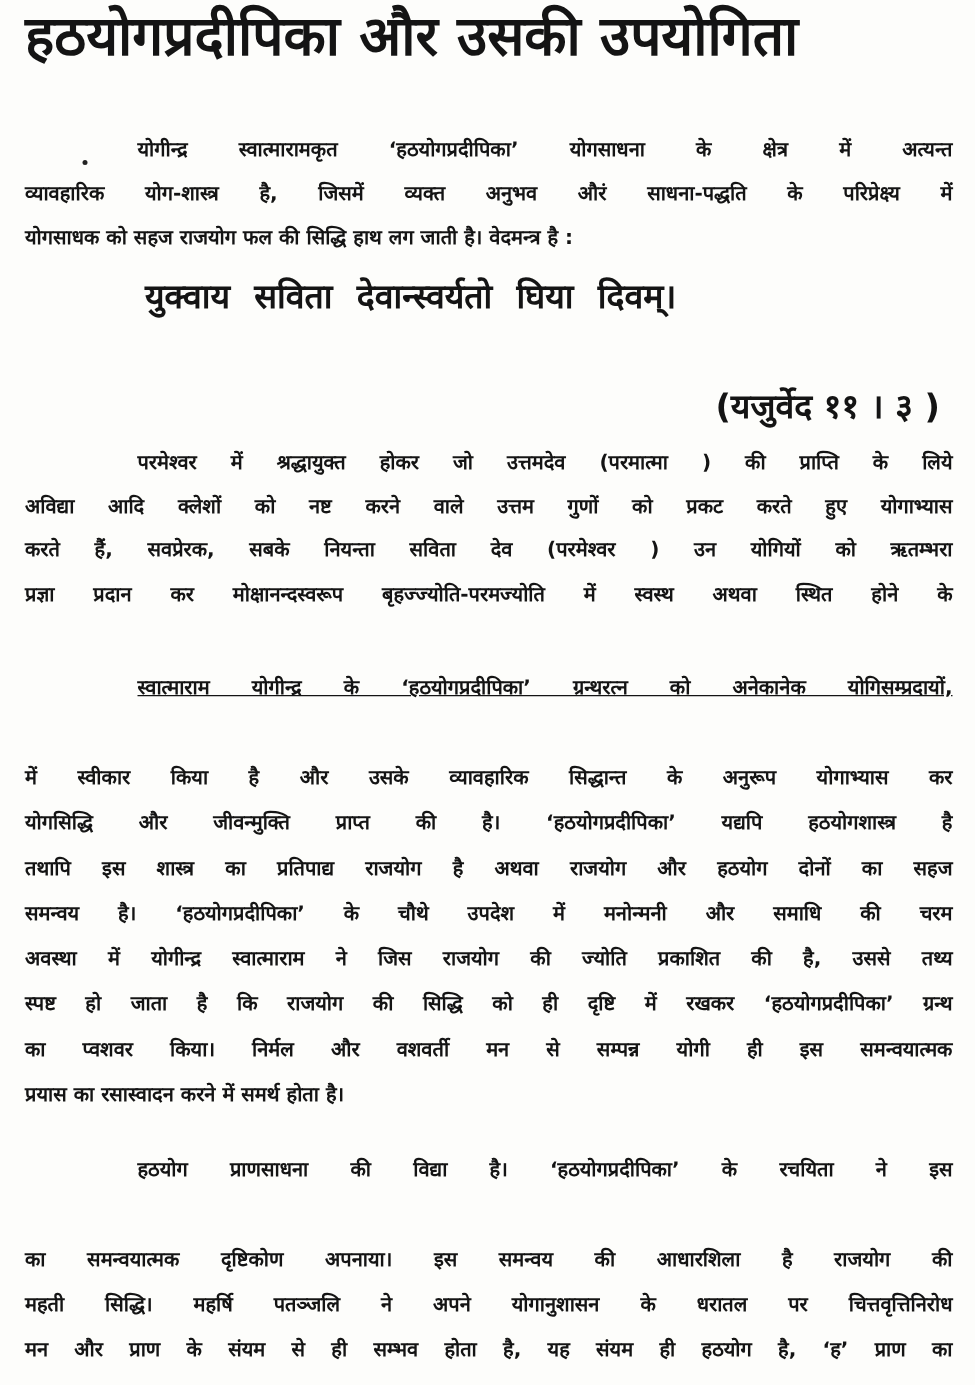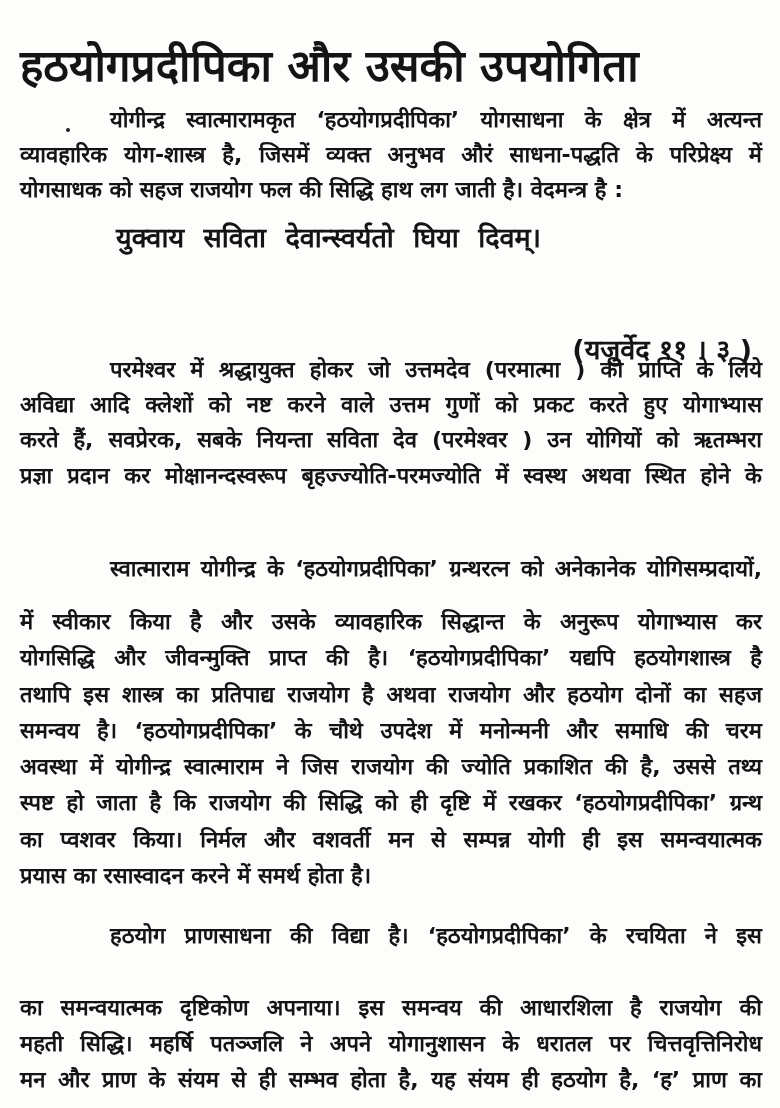--- a/index.html
+++ b/index.html
@@ -7,25 +7,25 @@
     width: 780px; height: 1108px; overflow: hidden;
     background: #fdfdfb;
     color: #141414;
     font-family: "DejaVu Sans", "Liberation Sans", sans-serif;
     position: relative;
   }
   .page { position: absolute; left: 0; top: 0; width: 780px; height: 1108px; }
   .title {
     position: absolute; left: 20px; top: 2px; width: 750px;
     font-size: 44px; font-weight: bold; line-height: 56px;
-    letter-spacing: 0px; white-space: nowrap; margin-top: 36px;
+    letter-spacing: 0px; white-space: nowrap;
   }
   .line {
     position: absolute; left: 20px; width: 742px;
-    font-size: 22px; line-height: 30px; font-weight: bold;
+    font-size: 16px; line-height: 30px; font-weight: bold;
     white-space: nowrap;
     text-align: justify; text-align-last: justify;
   }
   .line.first { padding-left: 90px; width: 652px; }
   .line.last { text-align-last: left; }
   .verse {
     position: absolute; left: 116px;
     font-size: 27px; line-height: 36px; font-weight: bold; white-space: nowrap;
     word-spacing: 10px;
   }
@@ -41,28 +41,28 @@
 <div class="page">
   <div class="title">हठयोगप्रदीपिका और उसकी उपयोगिता</div>
 
   <span class="speck" style="left:66px; top:128px;"></span>
 
   <div class="line first" style="top:105px;">योगीन्द्र स्वात्मारामकृत ‘हठयोगप्रदीपिका’ योगसाधना के क्षेत्र में अत्यन्त</div>
   <div class="line" style="top:140px;">व्यावहारिक योग-शास्त्र है, जिसमें व्यक्त अनुभव औरं साधना-पद्धति के परिप्रेक्ष्य में</div>
   <div class="line last" style="top:175px;">योगसाधक को सहज राजयोग फल की सिद्धि हाथ लग जाती है। वेदमन्त्र है :</div>
 
   <div class="verse" style="top:220px;">युक्वाय सविता देवान्स्वर्यतो घिया दिवम्।</div>
-  <div class="citation" style="top:306px;margin-top:24px;">(यजुर्वेद ११ । ३ )</div>
+  <div class="citation" style="top:306px;">(यजुर्वेद ११ । ३ )</div>
 
   <div class="line first" style="top:355px;">परमेश्वर में श्रद्धायुक्त होकर जो उत्तमदेव (परमात्मा ) की प्राप्ति के लिये</div>
   <div class="line" style="top:390px;">अविद्या आदि क्लेशों को नष्ट करने वाले उत्तम गुणों को प्रकट करते हुए योगाभ्यास</div>
   <div class="line" style="top:425px;">करते हैं, सवप्रेरक, सबके नियन्ता सविता देव (परमेश्वर ) उन योगियों को ऋतम्भरा</div>
   <div class="line" style="top:461px;">प्रज्ञा प्रदान कर मोक्षानन्दस्वरूप बृहज्ज्योति-परमज्योति में स्वस्थ अथवा स्थित होने के</div>
 
-  <div class="line first" style="top:554px;">स्वात्माराम योगीन्द्र के ‘हठयोगप्रदीपिका’ ग्रन्थरत्न को अनेकानेक योगिसम्प्रदायों,</div>
+  <div class="line first" style="top:535px;text-decoration:underline;">स्वात्माराम योगीन्द्र के ‘हठयोगप्रदीपिका’ ग्रन्थरत्न को अनेकानेक योगिसम्प्रदायों,</div>
   <div class="line" style="top:607px;">में स्वीकार किया है और उसके व्यावहारिक सिद्धान्त के अनुरूप योगाभ्यास कर</div>
   <div class="line" style="top:643px;">योगसिद्धि और जीवन्मुक्ति प्राप्त की है। ‘हठयोगप्रदीपिका’ यद्यपि हठयोगशास्त्र है</div>
   <div class="line" style="top:680px;">तथापि इस शास्त्र का प्रतिपाद्य राजयोग है अथवा राजयोग और हठयोग दोनों का सहज</div>
   <div class="line" style="top:716px;">समन्वय है। ‘हठयोगप्रदीपिका’ के चौथे उपदेश में मनोन्मनी और समाधि की चरम</div>
   <div class="line" style="top:752px;">अवस्था में योगीन्द्र स्वात्माराम ने जिस राजयोग की ज्योति प्रकाशित की है, उससे तथ्य</div>
   <div class="line" style="top:788px;">स्पष्ट हो जाता है कि राजयोग की सिद्धि को ही दृष्टि में रखकर ‘हठयोगप्रदीपिका’ ग्रन्थ</div>
   <div class="line" style="top:825px;">का प्वशवर किया। निर्मल और वशवर्ती मन से सम्पन्न योगी ही इस समन्वयात्मक</div>
   <div class="line last" style="top:861px;">प्रयास का रसास्वादन करने में समर्थ होता है।</div>
 
   <div class="line first" style="top:921px;">हठयोग प्राणसाधना की विद्या है। ‘हठयोगप्रदीपिका’ के रचयिता ने इस</div>

